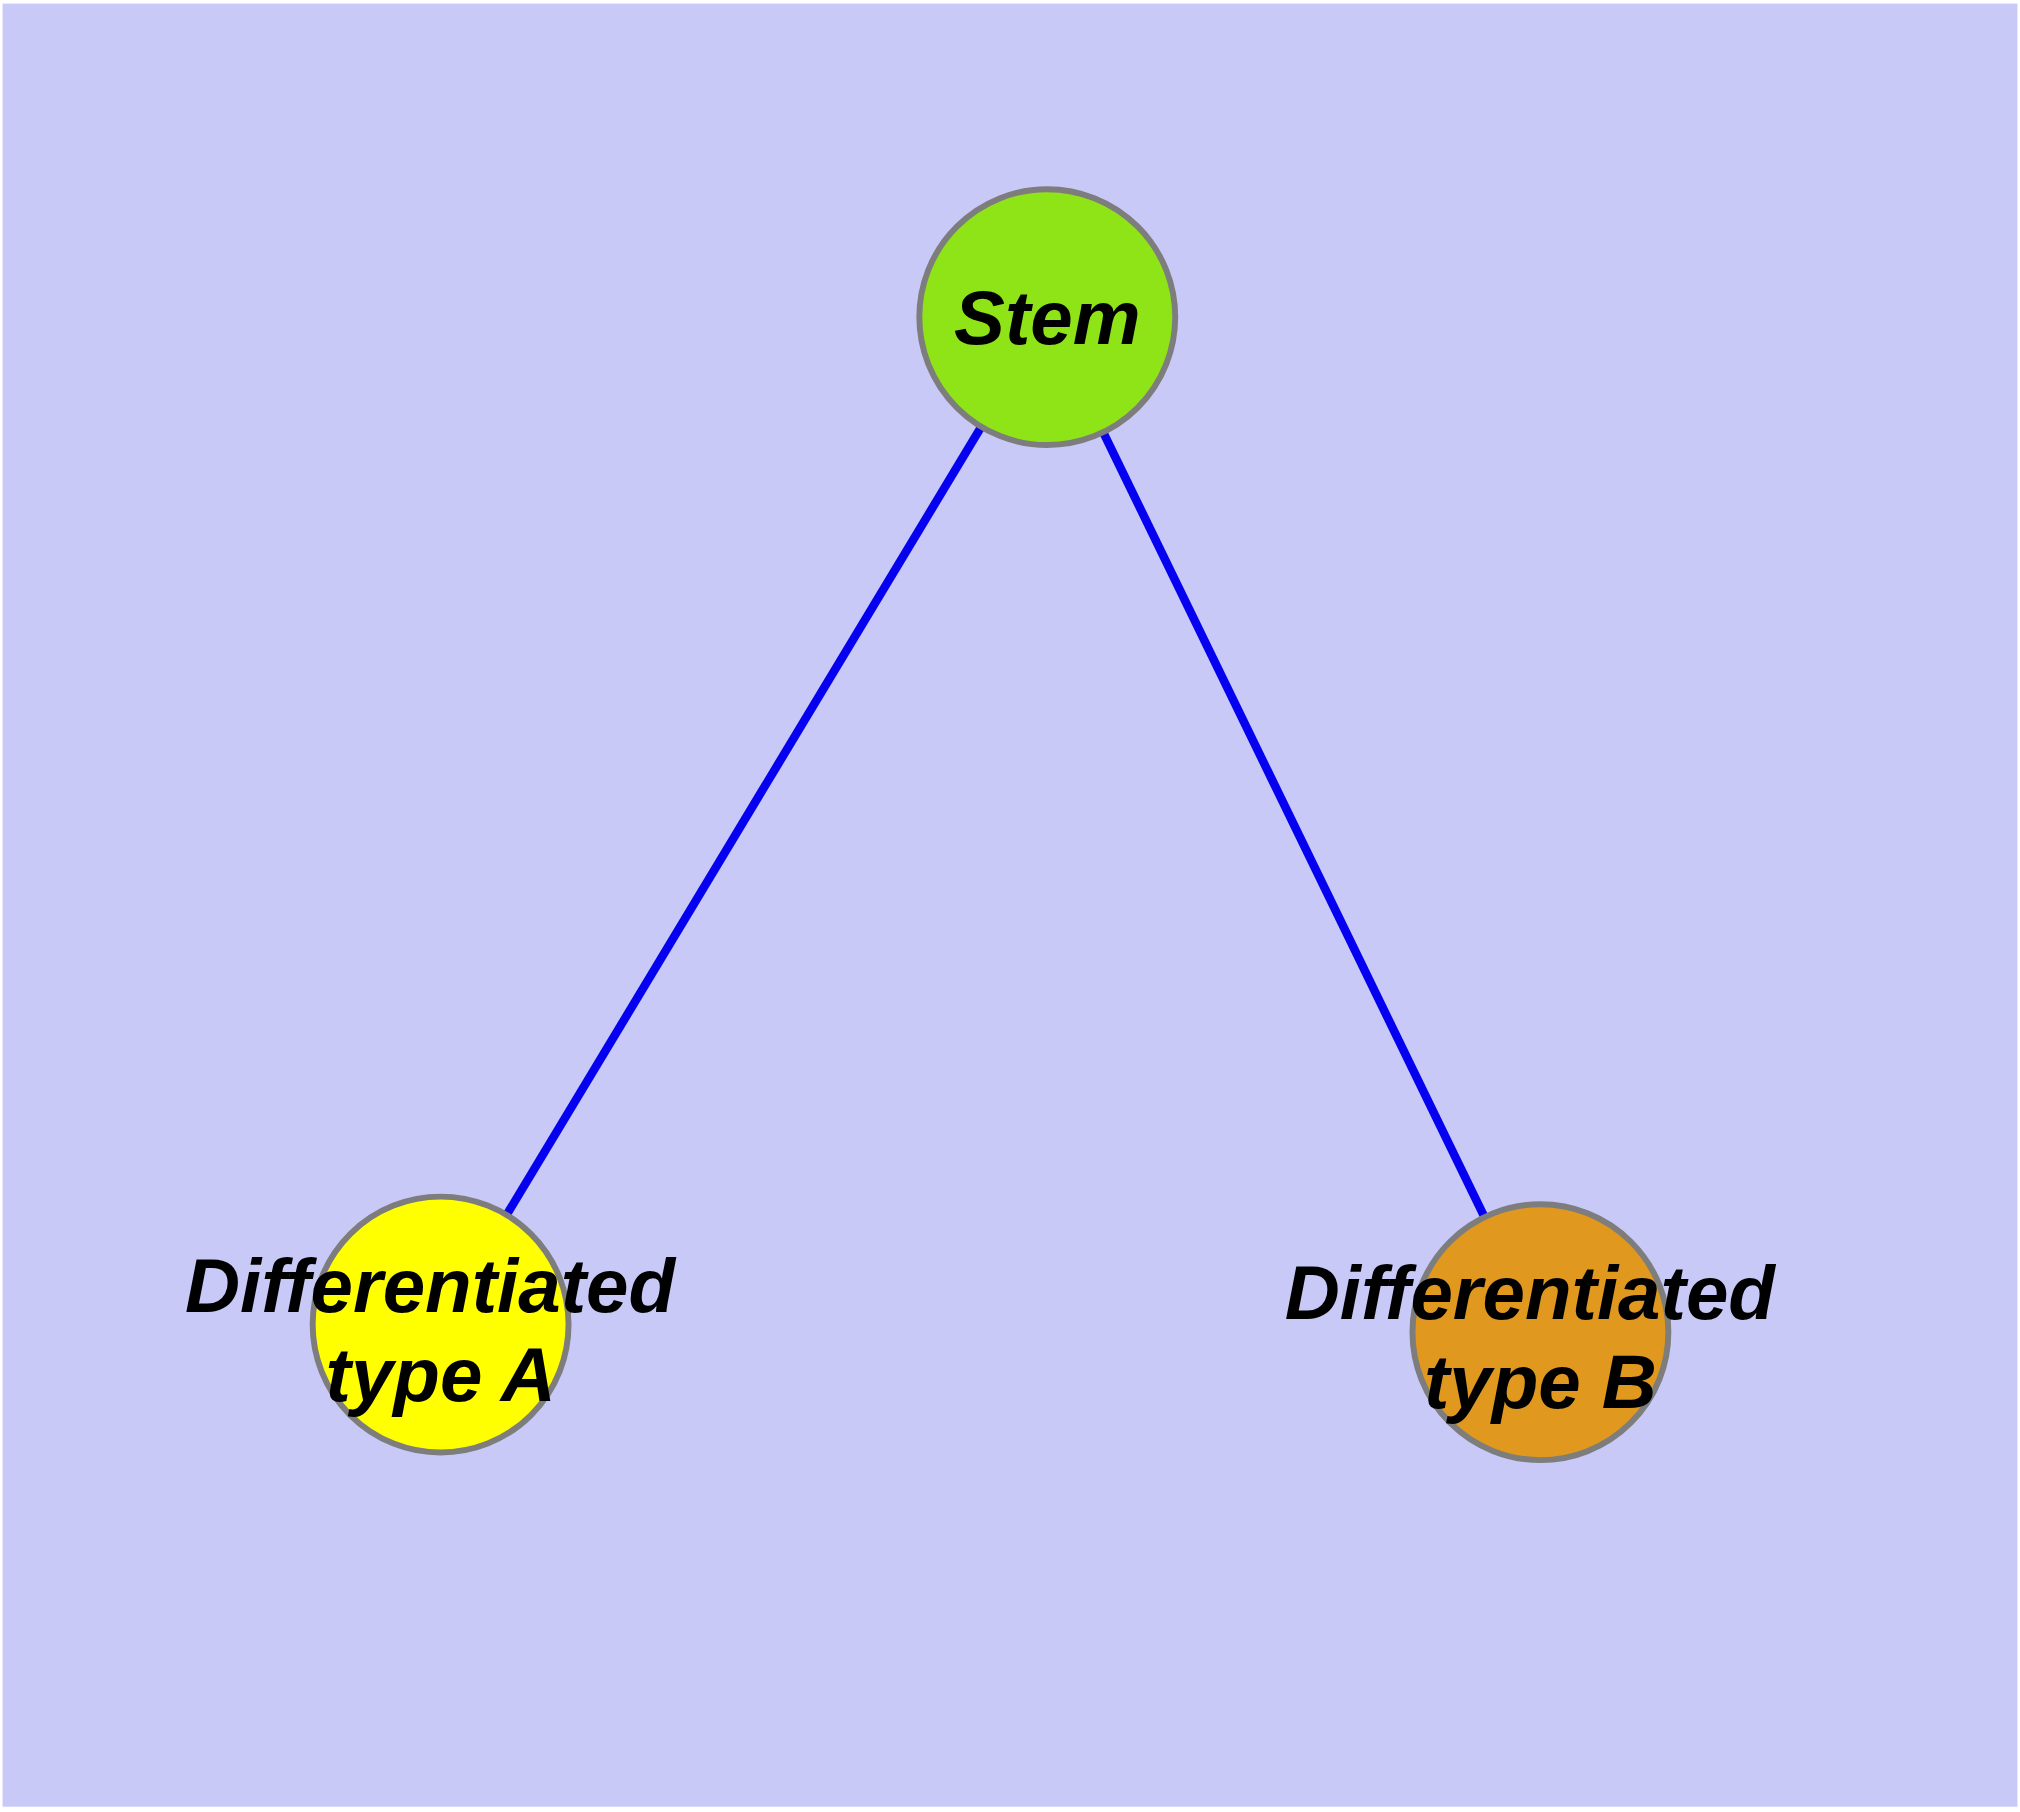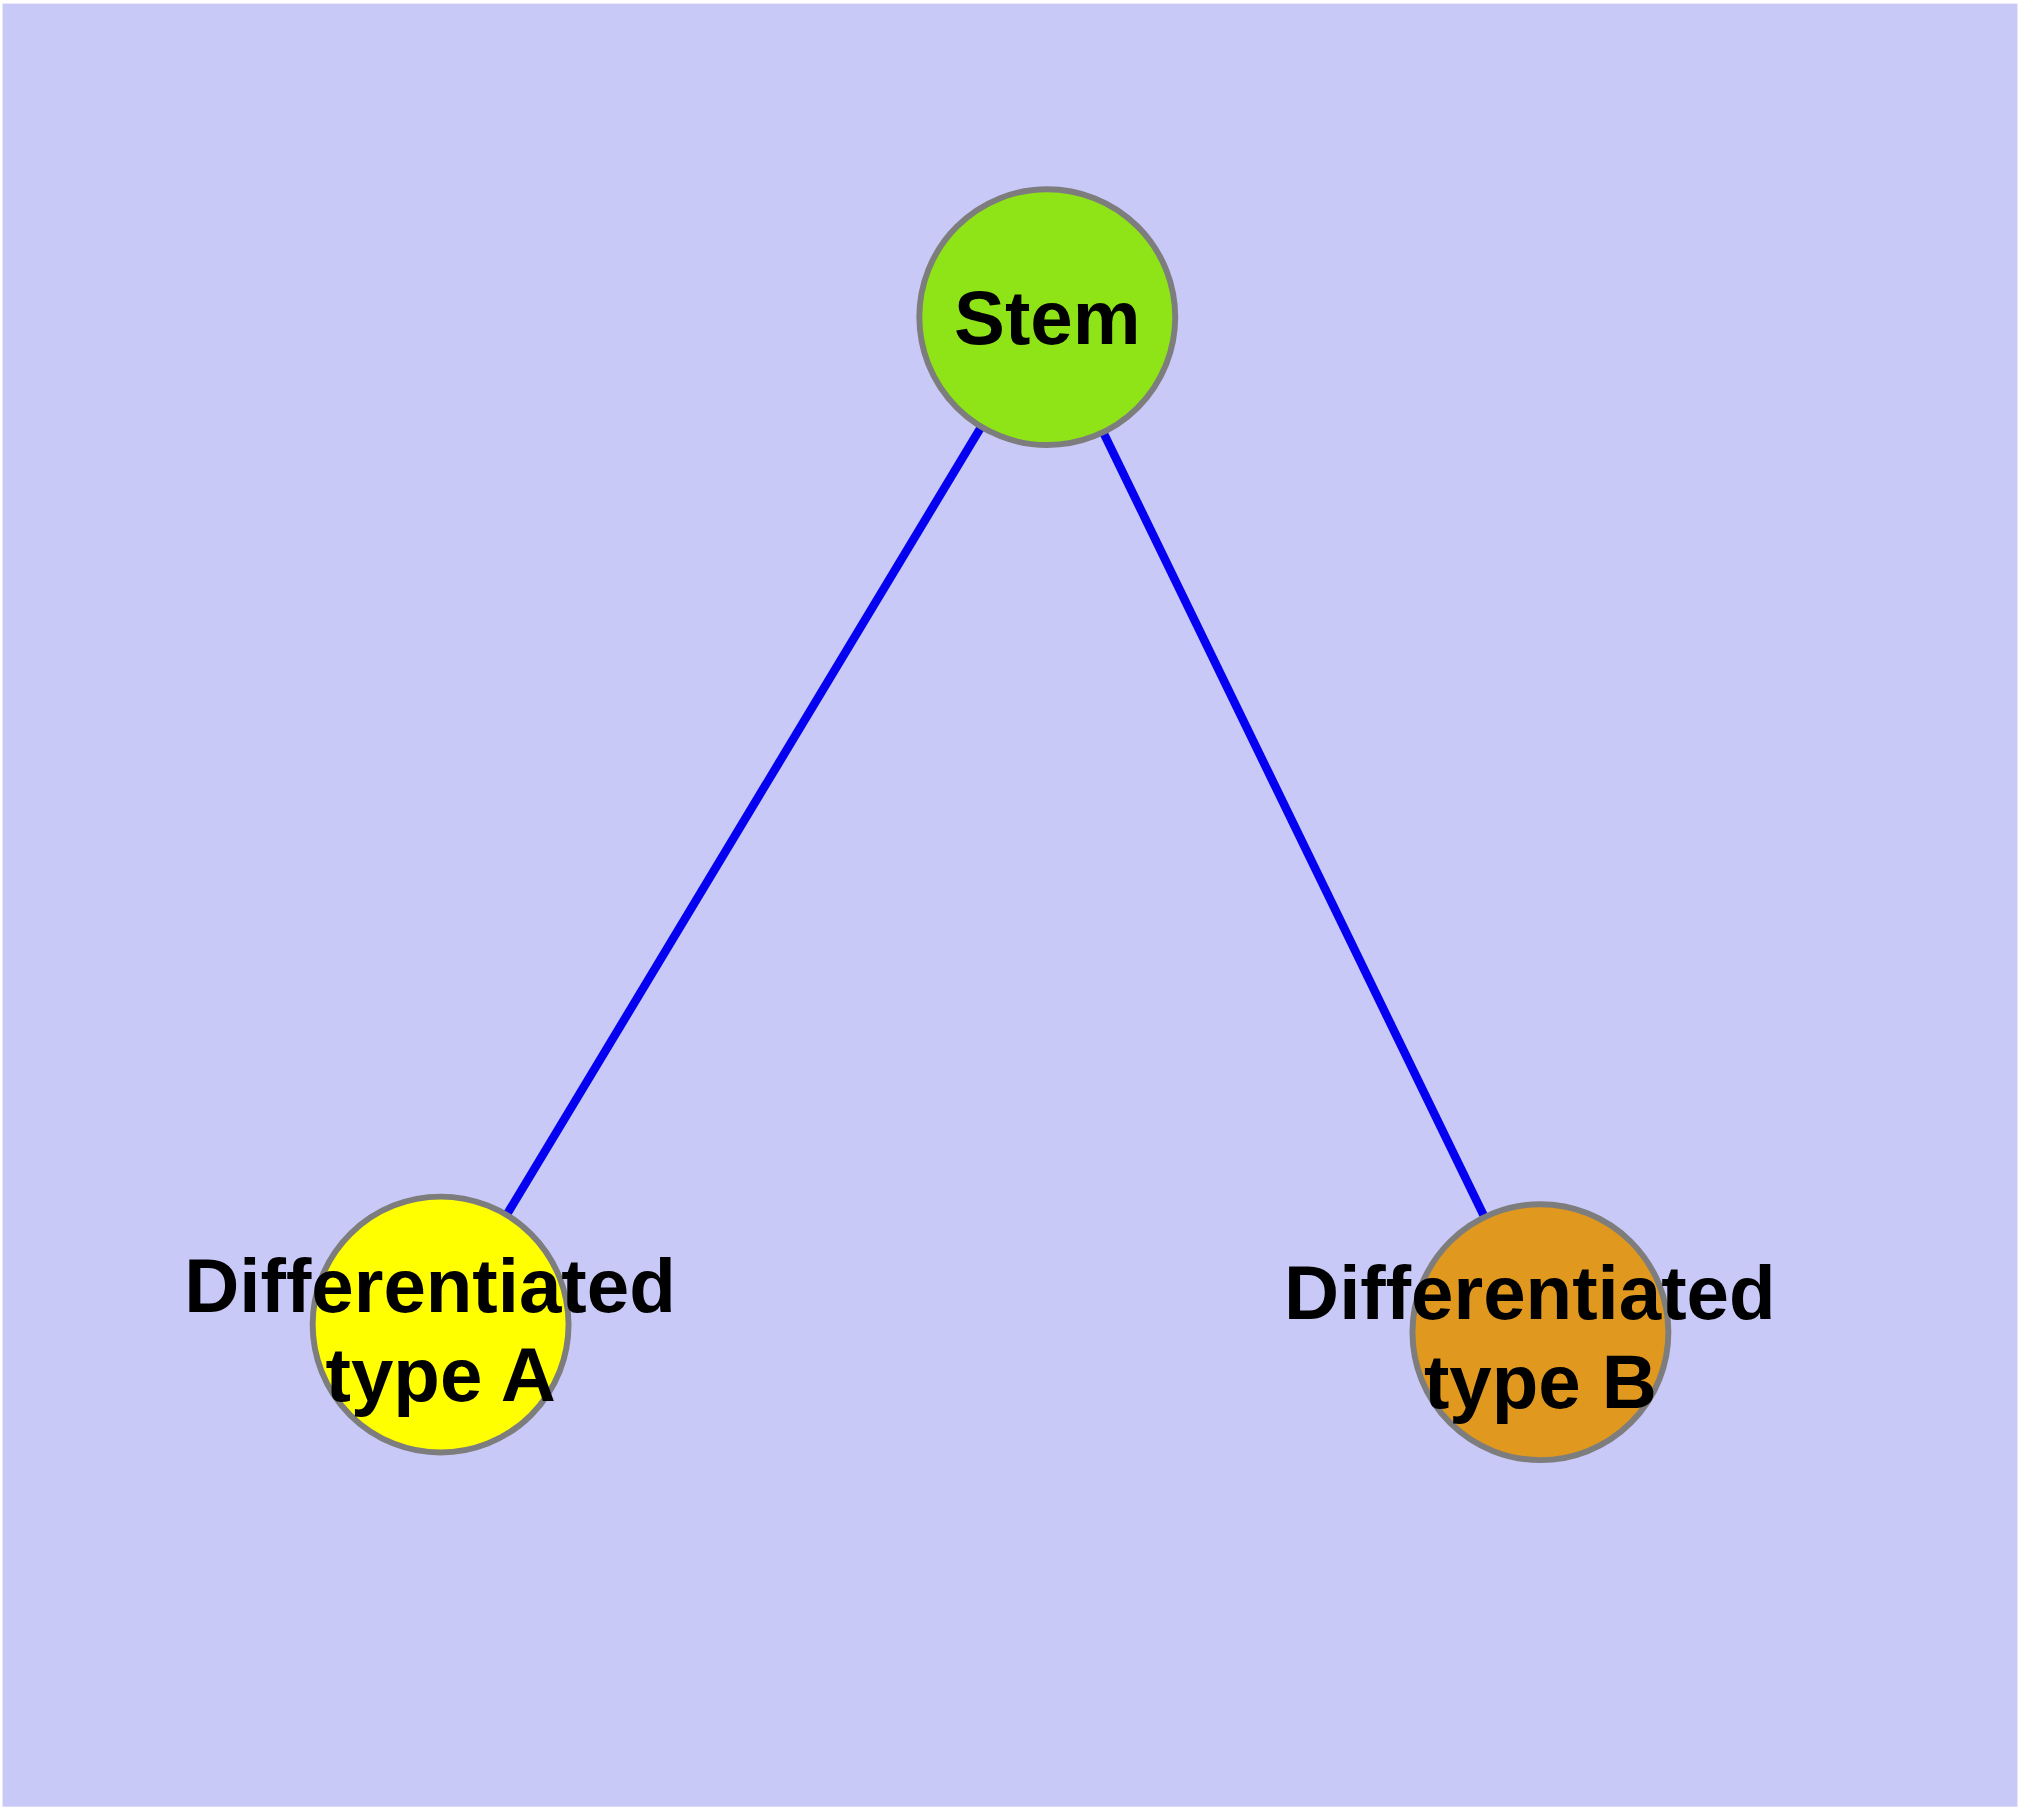--- a/index.html
+++ b/index.html
@@ -9,20 +9,21 @@
     width: 100%;
     height: 100%;
     overflow: hidden;
   }
   .canvas-wrap {
     width: 100vw;
     height: 100vh;
     display: flex;
     align-items: flex-start;
     justify-content: flex-start;
+    font-style: italic;
   }
   svg.graph {
     width: 100%;
     height: 100%;
     display: block;
   }
   .node-label {
     font-family: "Liberation Sans", "DejaVu Sans", sans-serif;
     font-weight: bold;
     font-size: 90px;

